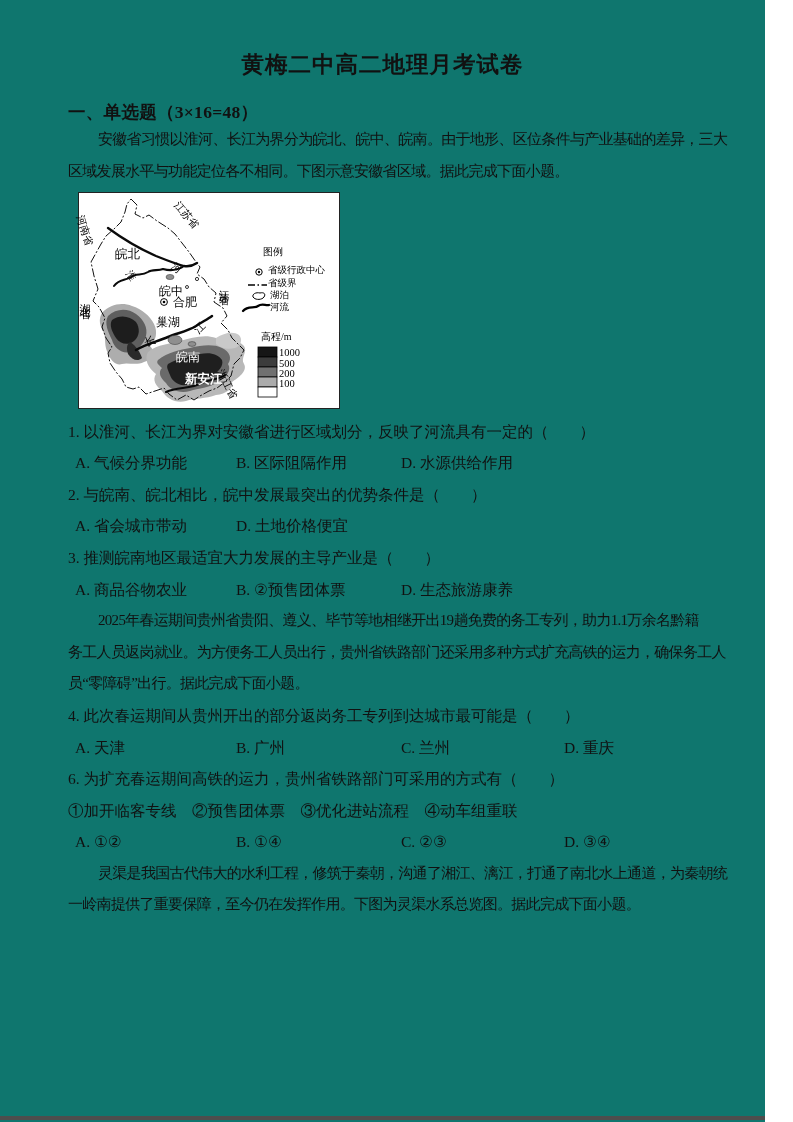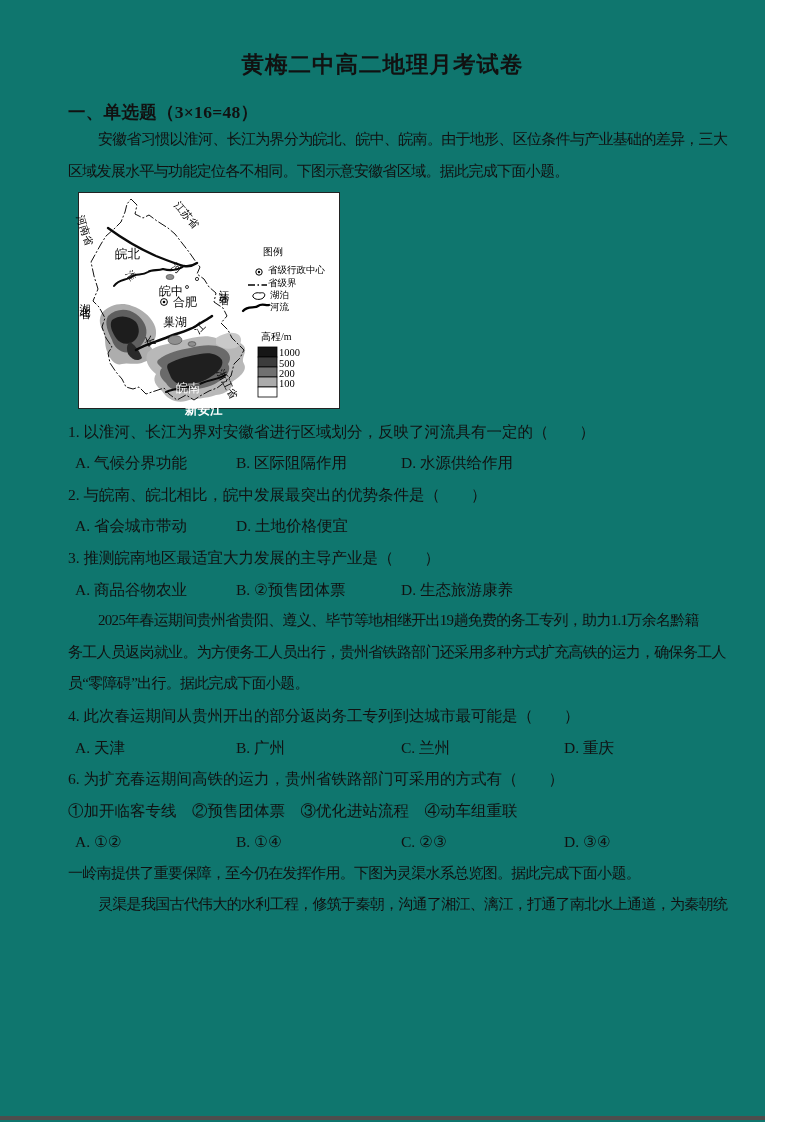--- a/index.html
+++ b/index.html
@@ -13,21 +13,21 @@
   .ind{text-indent:2em;}
   .qa{font-size:15.5px;}
   .q-text{line-height:31.6px;white-space:nowrap;}
   .sub-opts{line-height:31.6px;white-space:nowrap;}
   .opts{display:grid;grid-template-columns:161px 165px 163px 1fr;padding-left:7px;line-height:31.6px;}
   .figure{position:relative;width:262px;height:217px;margin:4px 0 0 10px;}
   .figure svg{position:absolute;left:0;top:0;}
   .maplbl{position:absolute;white-space:nowrap;line-height:1;color:#000;}
   .vert{writing-mode:vertical-rl;text-orientation:upright;letter-spacing:2px;}
   .rot{transform-origin:left top;}
-  .white-lbl{color:#fff;margin-top:31px;}
+  .white-lbl{color:#fff;}
   .bottom-bar{position:absolute;left:0;right:0;top:1116px;height:4px;background:#4d4d4d;}
 </style>
 </head>
 <body>
 
 <div class="page">
 
   <div class="title">黄梅二中高二地理月考试卷</div>
 
   <div class="content">
@@ -100,21 +100,21 @@
       </svg>
 
       <div class="maplbl rot" style="left:6px;top:22px;font-size:10.5px;transform:rotate(72deg);">河南省</div>
       <div class="maplbl rot" style="left:102px;top:8px;font-size:10.5px;transform:rotate(50deg);">江苏省</div>
       <div class="maplbl vert" style="left:140px;top:90px;font-size:10.5px;">江苏省</div>
       <div class="maplbl vert" style="left:1px;top:103px;font-size:11px;">湖北省</div>
       <div class="maplbl rot" style="left:146px;top:176px;font-size:10.5px;transform:rotate(63deg);">浙江省</div>
       <div class="maplbl" style="left:37px;top:56px;font-size:12.5px;">皖北</div>
       <div class="maplbl" style="left:81px;top:93px;font-size:12px;">皖中</div>
       <div class="maplbl" style="left:95px;top:104px;font-size:12px;">合肥</div>
-      <div class="maplbl" style="left:78px;top:124px;font-size:12px;margin-left:7px;">巢湖</div>
+      <div class="maplbl" style="left:78px;top:124px;font-size:12px;">巢湖</div>
       <div class="maplbl white-lbl" style="left:98px;top:159px;font-size:12px;">皖南</div>
       <div class="maplbl white-lbl" style="left:107px;top:181px;font-size:12.5px;font-weight:bold;">新安江</div>
       <div class="maplbl rot" style="left:54px;top:77px;font-size:10px;transform:rotate(55deg);">淮</div>
       <div class="maplbl rot" style="left:98px;top:69px;font-size:10px;transform:rotate(40deg);">河</div>
       <div class="maplbl rot" style="left:65px;top:146px;font-size:11px;transform:rotate(-20deg);">长</div>
       <div class="maplbl rot" style="left:114px;top:136px;font-size:11px;transform:rotate(-45deg);">江</div>
 
       <div class="maplbl" style="left:185px;top:55px;font-size:10px;">图例</div>
       <div class="maplbl" style="left:190px;top:74px;font-size:9.5px;">省级行政中心</div>
       <div class="maplbl" style="left:190px;top:87px;font-size:9.5px;">省级界</div>
@@ -177,21 +177,21 @@
         <div class="sub-opts">①加开临客专线　②预售团体票　③优化进站流程　④动车组重联</div>
         <div class="opts">
           <div>A. ①②</div>
           <div>B. ①④</div>
           <div>C. ②③</div>
           <div>D. ③④</div>
         </div>
       </div>
 
       <div class="para">
+        <div class="line ind">灵渠是我国古代伟大的水利工程，修筑于秦朝，沟通了湘江、漓江，打通了南北水上通道，为秦朝统</div>
         <div class="line">一岭南提供了重要保障，至今仍在发挥作用。下图为灵渠水系总览图。据此完成下面小题。</div>
-        <div class="line ind">灵渠是我国古代伟大的水利工程，修筑于秦朝，沟通了湘江、漓江，打通了南北水上通道，为秦朝统</div>
       </div>
 
     </div>
   </div>
 
   <div class="bottom-bar"></div>
 </div>
 
 </body></html>

